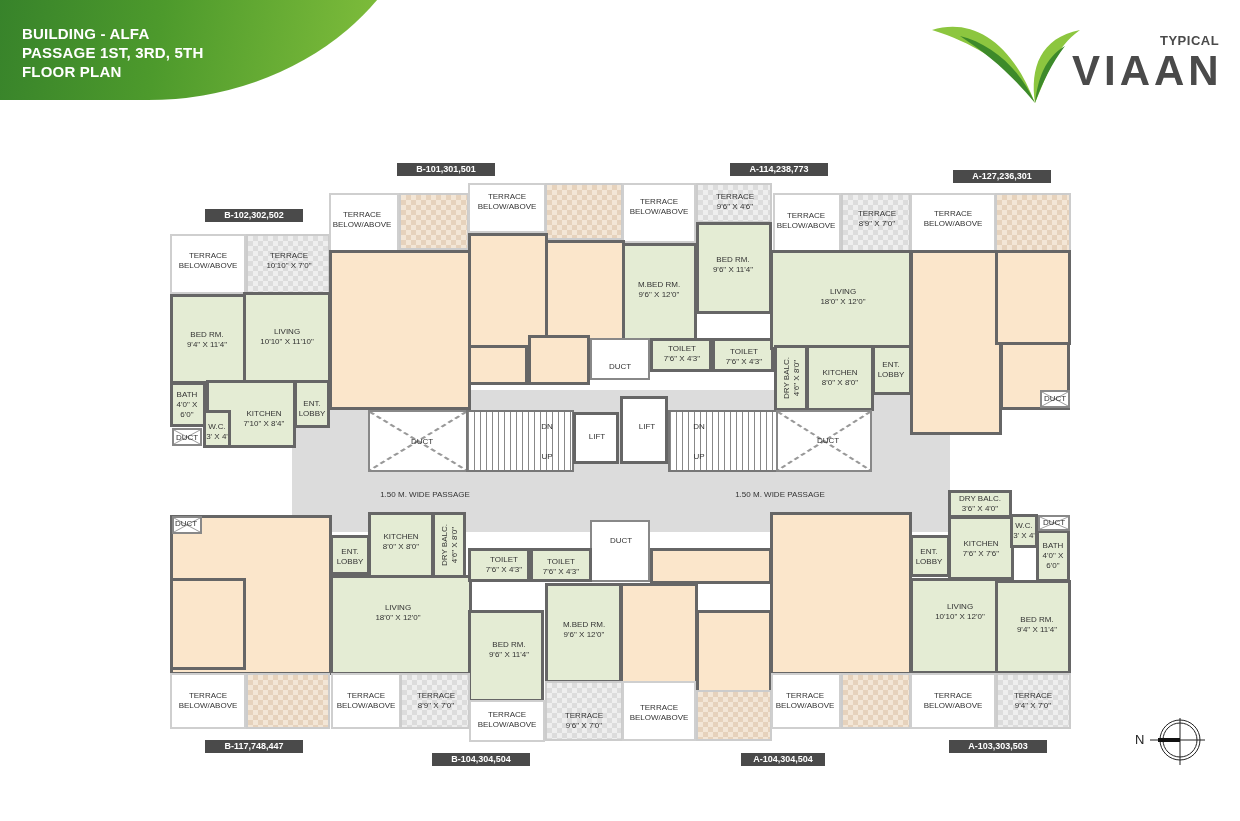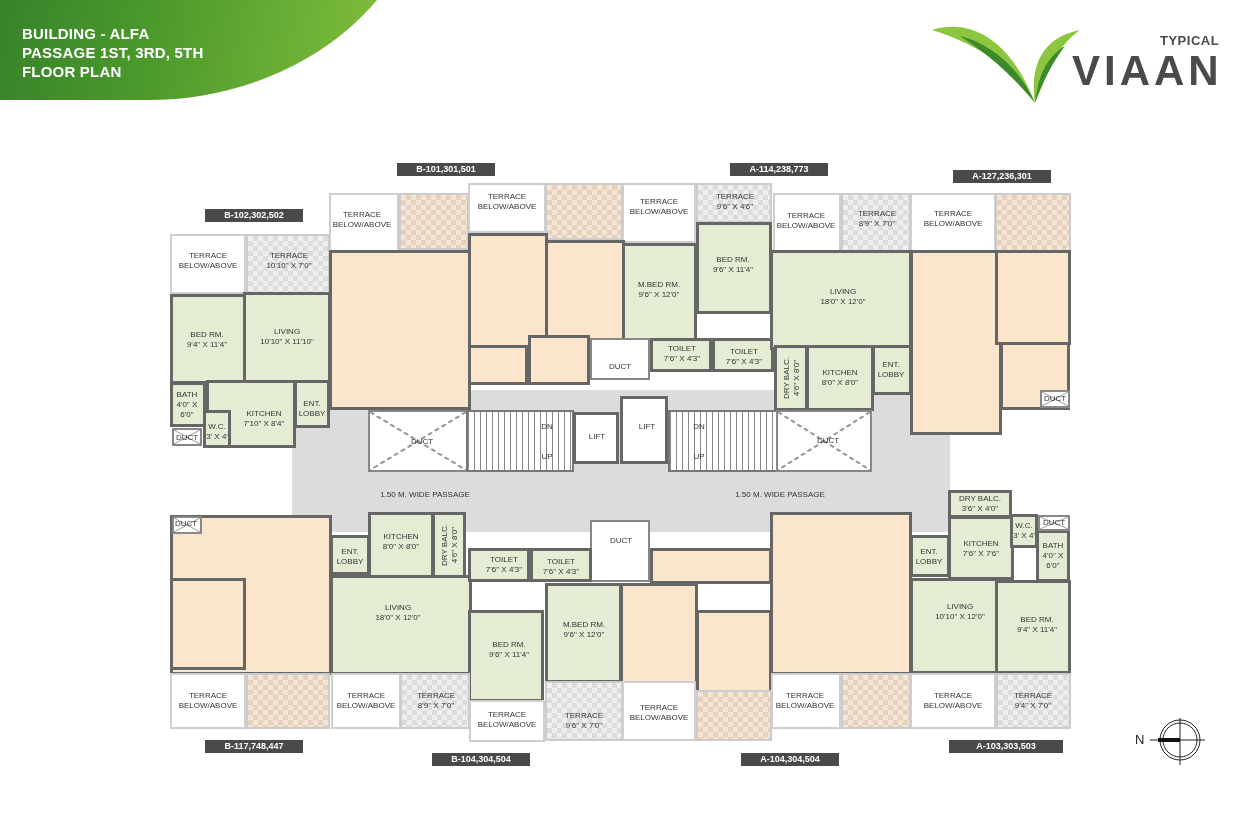--- a/index.html
+++ b/index.html
@@ -56,22 +56,22 @@
   <div class="gray" style="position:absolute;left:292px;top:390px;width:656px;height:142px;"></div>
   <div class="gray" style="position:absolute;left:292px;top:380px;width:80px;height:150px;"></div>
   <div class="gray" style="position:absolute;left:870px;top:380px;width:80px;height:150px;"></div>
 
   <div class="tag" style="left:205px;top:209px;width:98px">B-102,302,502</div>
   <div class="tag" style="left:397px;top:163px;width:98px">B-101,301,501</div>
   <div class="tag" style="left:730px;top:163px;width:98px">A-114,238,773</div>
   <div class="tag" style="left:953px;top:170px;width:98px">A-127,236,301</div>
   <div class="tag" style="left:205px;top:740px;width:98px">B-117,748,447</div>
   <div class="tag" style="left:432px;top:753px;width:98px">B-104,304,504</div>
-  <div class="tag" style="left:741px;top:753px;width:98px">A-104,304,504</div>
-  <div class="tag" style="left:949px;top:740px;width:114px">A-103,303,503</div>
+  <div class="tag" style="left:741px;top:753px;width:84px">A-104,304,504</div>
+  <div class="tag" style="left:949px;top:740px;width:98px">A-103,303,503</div>
 
   <div class="room w" style="left:170px;top:234px;width:76px;height:60px"></div>
   <div class="room chk" style="left:246px;top:234px;width:84px;height:60px"></div>
   <div class="room w" style="left:329px;top:193px;width:70px;height:60px"></div>
   <div class="room chkp" style="left:399px;top:193px;width:70px;height:57px"></div>
   <div class="room w" style="left:468px;top:183px;width:78px;height:50px"></div>
   <div class="room chkp" style="left:545px;top:183px;width:78px;height:57px"></div>
   <div class="room w" style="left:622px;top:183px;width:74px;height:60px"></div>
   <div class="room chk" style="left:696px;top:183px;width:76px;height:40px"></div>
   <div class="room w" style="left:773px;top:193px;width:68px;height:60px"></div>

